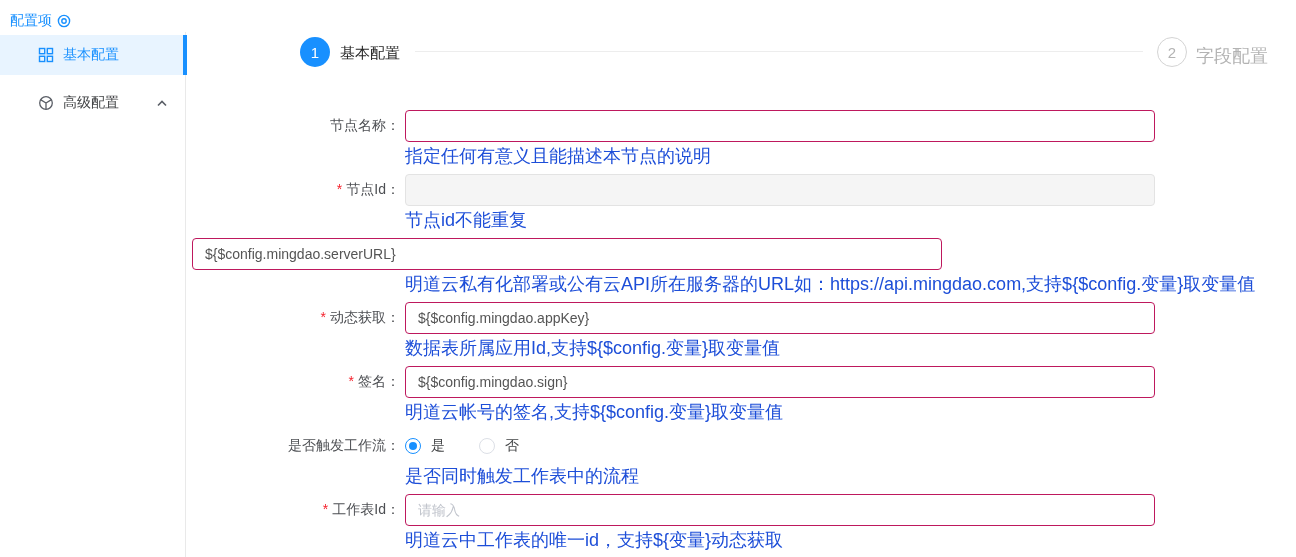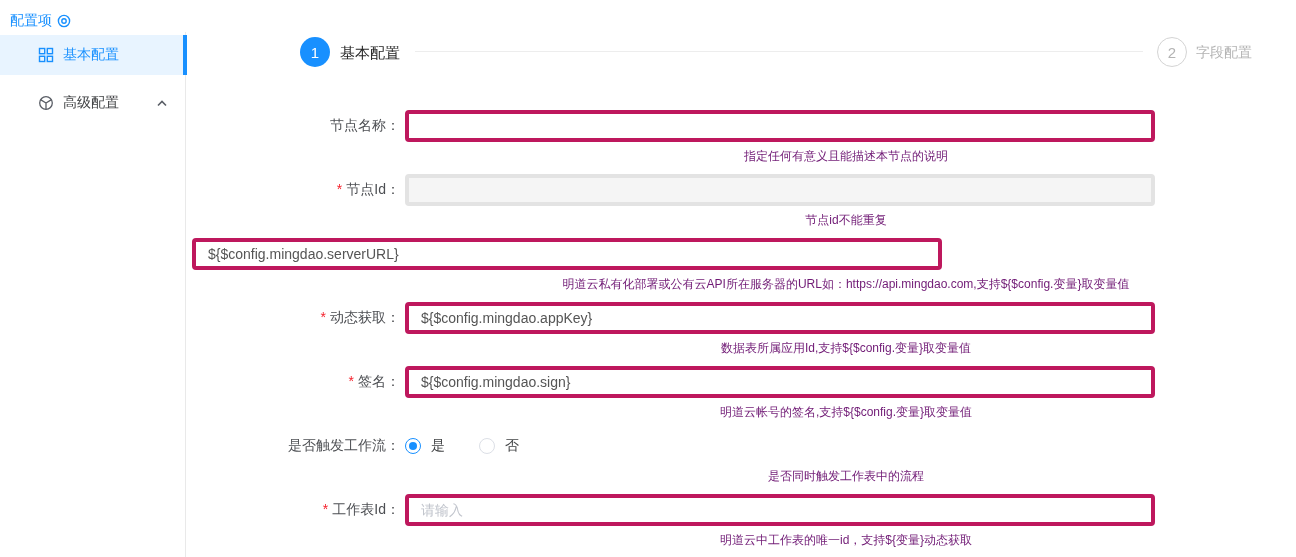--- a/index.html
+++ b/index.html
@@ -21,34 +21,34 @@
   .caret { margin-left:38px; color:#5a5e66; display:inline-flex; }
 
   
   .main { position:absolute; left:187px; top:0; width:1109px; height:557px; }
   .step-circle-1 { position:absolute; left:113px; top:37px; width:30px; height:30px; border-radius:50%;
     background:#1890ff; color:#fff; font-size:15px; display:flex; align-items:center; justify-content:center; }
   .step-title-1 { position:absolute; left:153px; top:44px; font-size:15px; color:#262626; }
   .step-line { position:absolute; left:228px; top:51px; width:728px; height:1px; background:#ededed; }
   .step-circle-2 { position:absolute; left:970px; top:37px; width:30px; height:30px; border-radius:50%;
     background:#fff; border:1px solid #d4d4d4; color:#b3b3b3; font-size:15px; display:flex; align-items:center; justify-content:center; }
-  .step-title-2 { position:absolute; left:1009px; top:44px; font-size:14px; color:#b3b3b3; }
+  .step-title-2 { position:absolute; left:1009px; top:44px; font-size:18px; color:#b3b3b3; }
 
   
   .form { position:absolute; left:0; top:102px; width:1100px; }
   .form-row { margin-bottom:8px;margin-top:8px; }
   .row-main { display:flex; align-items:center; }
   .form-label { width:213px; text-align:right; padding-right:0; color:#4d4f53; white-space:nowrap; flex:none; }
   .req { color:#f5222d; margin-right:4px; font-size:14px; }
-  .form-input { margin-left:5px; width:750px; height:32px; border:4px solid #be185d; border-radius:4px;
+  .form-input { margin-left:5px; width:750px; height:32px; border:1px solid #be185d; border-radius:4px;
     padding:0 12px; font-size:14px; color:#555; outline:none; background:#fff;
     font-family:"Liberation Sans","DejaVu Sans",sans-serif; }
   .form-input::placeholder { color:#c0c4cc; }
   .form-input:disabled { background:#f5f5f5; border-color:#e3e3e3; }
-  .hint { margin-left:218px; margin-top:5px; font-size:12px; color:#701a75; line-height:19px;text-align:center; }
+  .hint { margin-left:218px; margin-top:5px; font-size:18px; color:#1d4ed8; line-height:19px; }
   .radio-row .row-main { height:32px; }
   .radio-group { margin-left:5px; display:flex; align-items:center; gap:34px; }
   .radio { display:flex; align-items:center; gap:10px; cursor:pointer; color:#404244; }
   .radio-circle { width:16px; height:16px; border-radius:50%; border:1px solid #dcdfe6; background:#fff; position:relative; }
   .radio.checked .radio-circle { border-color:#1890ff; border-width:1.5px; }
   .radio.checked .radio-circle::after { content:""; position:absolute; left:50%; top:50%; width:8px; height:8px;
     margin:-4px 0 0 -4px; border-radius:50%; background:#1890ff; }
   svg { display:block; }
 </style>
 </head>

